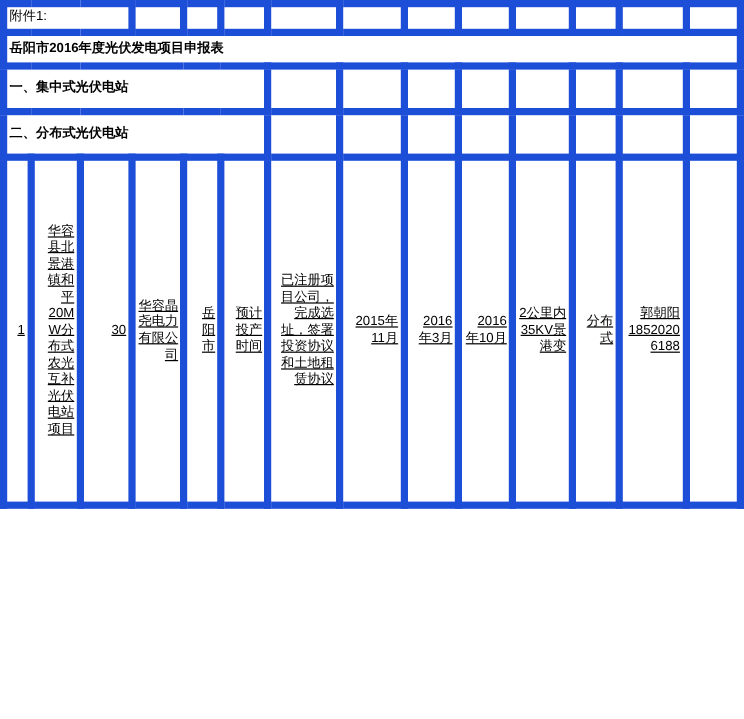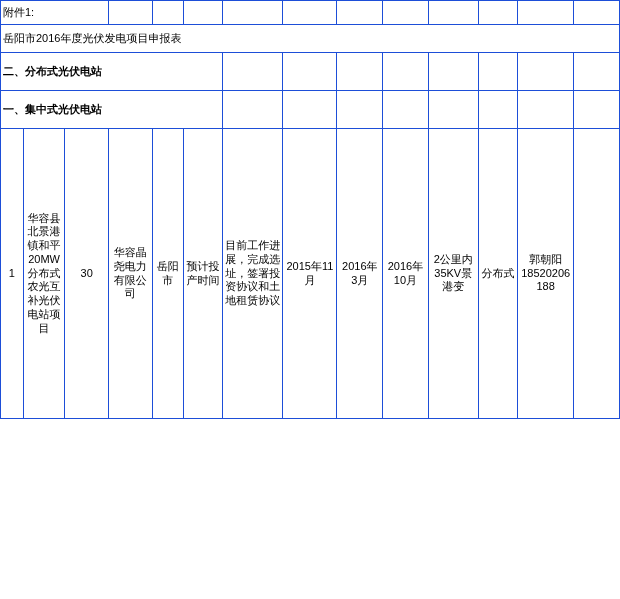--- a/index.html
+++ b/index.html
@@ -19,21 +19,21 @@
     height: 599px;
     position: relative;
     box-sizing: border-box;
   }
   table.grid {
     border-collapse: collapse;
     width: 620px;
     table-layout: fixed;
   }
   table.grid td {
-    border: 1px solid #1d4ed8;
+    border: 6px solid #1d4ed8;
     font-size: 11px;
     line-height: 1.25;
     padding: 2px 2px;
     vertical-align: middle;
     word-wrap: break-word;
     overflow-wrap: break-word;
     box-sizing: border-box;
   }
   .r-attach td {
     height: 24px;
@@ -44,46 +44,47 @@
     padding-left: 4px;
     font-size: 12px;
   }
   .r-title td {
     height: 28px;
   }
   .title-cell {
     text-align: left;
     padding-left: 5px;
     font-size: 13px;
-    font-weight: normal;
+    font-weight: bold;
   }
   .r-head td {
     height: 130px;
     text-align: left;
     vertical-align: middle;
     padding-left: 3px;
     padding-right: 2px;
     font-size: 11px;
   }
   .r-section td {
     height: 38px;
   }
   .section-cell {
     text-align: left;
     padding-left: 5px;
     font-size: 12.5px;
     font-weight: bold;
   }
   .r-data td {
     height: 290px;
-    text-align: center;
+    text-align: right;
     vertical-align: middle;
     padding-left: 3px;
     padding-right: 2px;
     font-size: 11px;
+    text-decoration: underline;
   }
   .c-seq   { width: 22px; text-align: center; }
   .c-name  { width: 40px; }
   .c-scale { width: 42px; }
   .c-owner { width: 42px; }
   .c-city  { width: 30px; }
   .c-loc   { width: 38px; }
   .c-prog  { width: 58px; }
   .c-rec   { width: 52px; }
   .c-start { width: 44px; }
@@ -131,51 +132,51 @@
       <td></td>
       <td></td>
     </tr>
 
     <tr class="r-title">
       <td class="title-cell" colspan="14">岳阳市2016年度光伏发电项目申报表</td>
     </tr>
 
 
     <tr class="r-section">
-      <td class="section-cell" colspan="6">二、分布式光伏电站</td>
+      <td class="section-cell" colspan="6">一、集中式光伏电站</td>
       <td></td>
       <td></td>
       <td></td>
       <td></td>
       <td></td>
       <td></td>
       <td></td>
       <td></td>
     </tr>
 
     <tr class="r-section">
-      <td class="section-cell" colspan="6">一、集中式光伏电站</td>
+      <td class="section-cell" colspan="6">二、分布式光伏电站</td>
       <td></td>
       <td></td>
       <td></td>
       <td></td>
       <td></td>
       <td></td>
       <td></td>
       <td></td>
     </tr>
 
     <tr class="r-data">
       <td class="center">1</td>
       <td>华容县北景港镇和平20MW分布式农光互补光伏电站项目</td>
       <td>30</td>
       <td>华容晶尧电力有限公司</td>
       <td>岳阳市</td>
       <td>预计投产时间</td>
-      <td>目前工作进展，完成选址，签署投资协议和土地租赁协议</td>
+      <td>已注册项目公司，完成选址，签署投资协议和土地租赁协议</td>
       <td>2015年11月</td>
       <td>2016年3月</td>
       <td>2016年10月</td>
       <td>2公里内35KV景港变</td>
       <td>分布式</td>
       <td>郭朝阳18520206188</td>
       <td></td>
     </tr>
   </tbody>
     </table>

